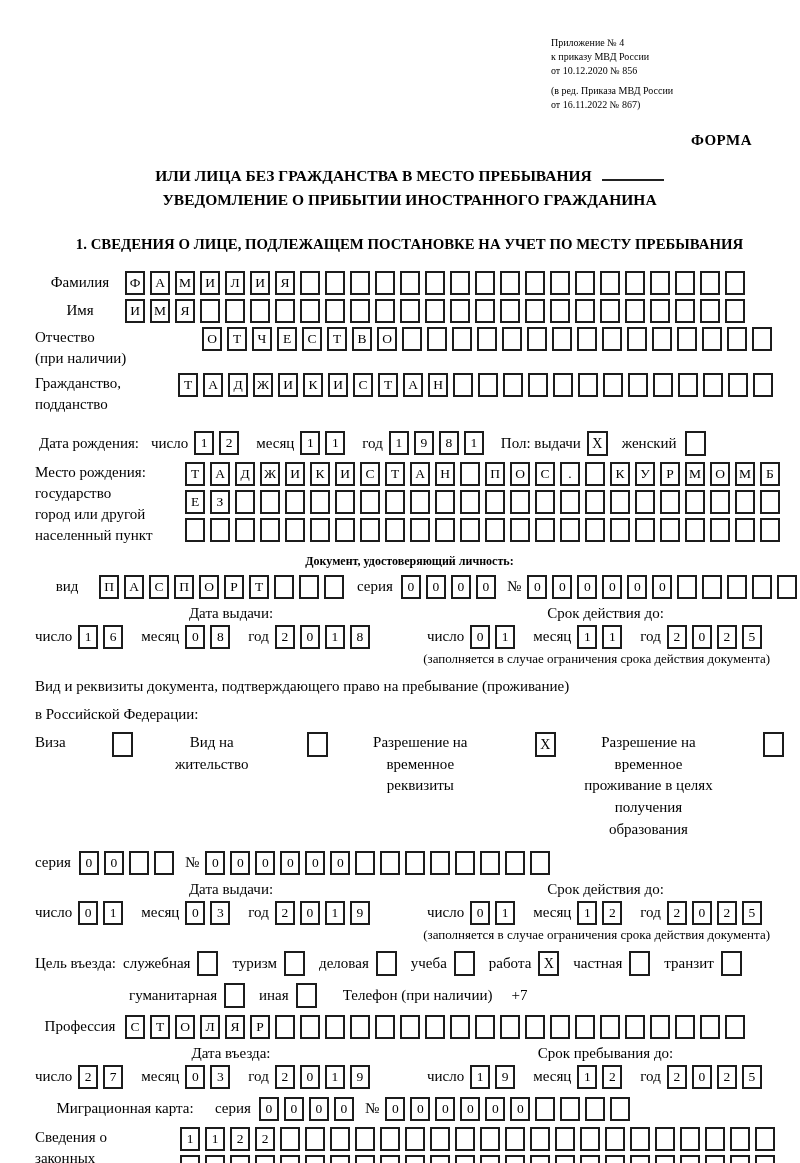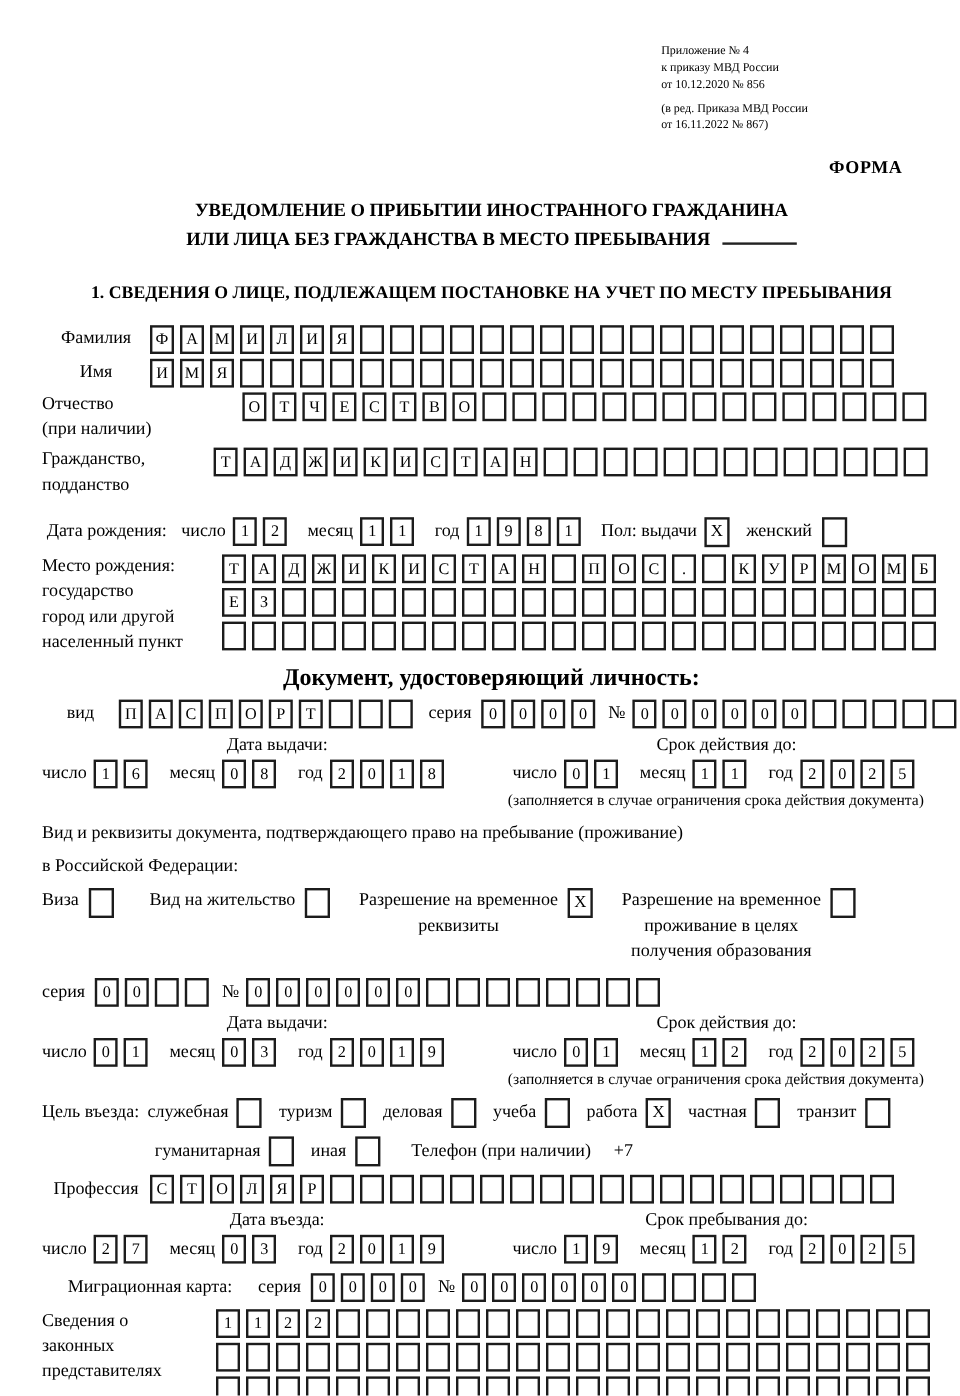--- a/index.html
+++ b/index.html
@@ -36,35 +36,35 @@
     background:#fff; flex:0 0 auto;
   }
   .w90  { width:90px; }
   .w167 { width:167px; }
   .w143 { width:143px; }
   .w150 { width:150px; }
   .mr6 { margin-right:6px; } .mr8 { margin-right:8px; } .mr12 { margin-right:12px; } .mr14 { margin-right:14px; }
   .ml12 { margin-left:12px; } .ml24 { margin-left:24px; } .ml30 { margin-left:30px; }
 
   .stack > div { margin-bottom:4px; }
-  .doc-head { text-align:center; font-weight:bold; font-size:20px; margin:8px 0 6px 0; }
+  .doc-head { text-align:center; font-weight:bold; font-size:12px; margin:8px 0 6px 0; }
 
   .two-col { display:flex; margin-top:6px; }
   .col-l { width:392px; }
   .col-r { flex:1; }
   .col-head { text-align:center; margin-bottom:3px; }
   .dline { display:flex; align-items:center; }
   .dline .word { margin-right:6px; flex:0 0 auto; }
   .dline .cells { margin-right:13px; }
   .note { text-align:right; padding-right:14px; font-size:13px; margin-top:2px; margin-bottom:8px; }
 
   .plain { margin-bottom:6px; line-height:1.5; }
 
   .permit-row { display:flex; align-items:flex-start; margin:4px 0 10px 0; }
-  .permit-item { display:flex; align-items:flex-start; }
+  .permit-item { display:flex; align-items:flex-start;gap:38px; }
   .permit-text { text-align:center; line-height:1.45; margin-right:8px; }
 
   .purpose-line { display:flex; align-items:center; margin-bottom:7px; }
   .purpose-line .word { margin-right:7px; flex:0 0 auto; }
   .purpose-line .checkbox { margin-right:14px; }
 </style>
 </head>
 <body>
 
 <div class="page">
@@ -74,24 +74,24 @@
     <div>к приказу МВД России</div>
     <div>от 10.12.2020 № 856</div>
     <div class="ref-gap"></div>
     <div>(в ред. Приказа МВД России</div>
     <div>от 16.11.2022 № 867)</div>
   </div>
 
   <div class="forma">ФОРМА</div>
 
   <div class="title">
-    <div>УВЕДОМЛЕНИЕ О ПРИБЫТИИ ИНОСТРАННОГО ГРАЖДАНИНА</div>
     <div>
       <span>ИЛИ ЛИЦА БЕЗ ГРАЖДАНСТВА В МЕСТО ПРЕБЫВАНИЯ</span><span class="title-underline"></span>
     </div>
+    <div>УВЕДОМЛЕНИЕ О ПРИБЫТИИ ИНОСТРАННОГО ГРАЖДАНИНА</div>
   </div>
 
   <div class="sec-head">1. СВЕДЕНИЯ О ЛИЦЕ, ПОДЛЕЖАЩЕМ ПОСТАНОВКЕ НА УЧЕТ ПО МЕСТУ ПРЕБЫВАНИЯ</div>
 
   <div class="row">
     <span class="lbl w90">Фамилия</span>
     <span class="cells"><span class="cell">Ф</span><span class="cell">А</span><span class="cell">М</span><span class="cell">И</span><span class="cell">Л</span><span class="cell">И</span><span class="cell">Я</span><span class="cell"></span><span class="cell"></span><span class="cell"></span><span class="cell"></span><span class="cell"></span><span class="cell"></span><span class="cell"></span><span class="cell"></span><span class="cell"></span><span class="cell"></span><span class="cell"></span><span class="cell"></span><span class="cell"></span><span class="cell"></span><span class="cell"></span><span class="cell"></span><span class="cell"></span><span class="cell"></span></span>
   </div>
 
   <div class="row">

